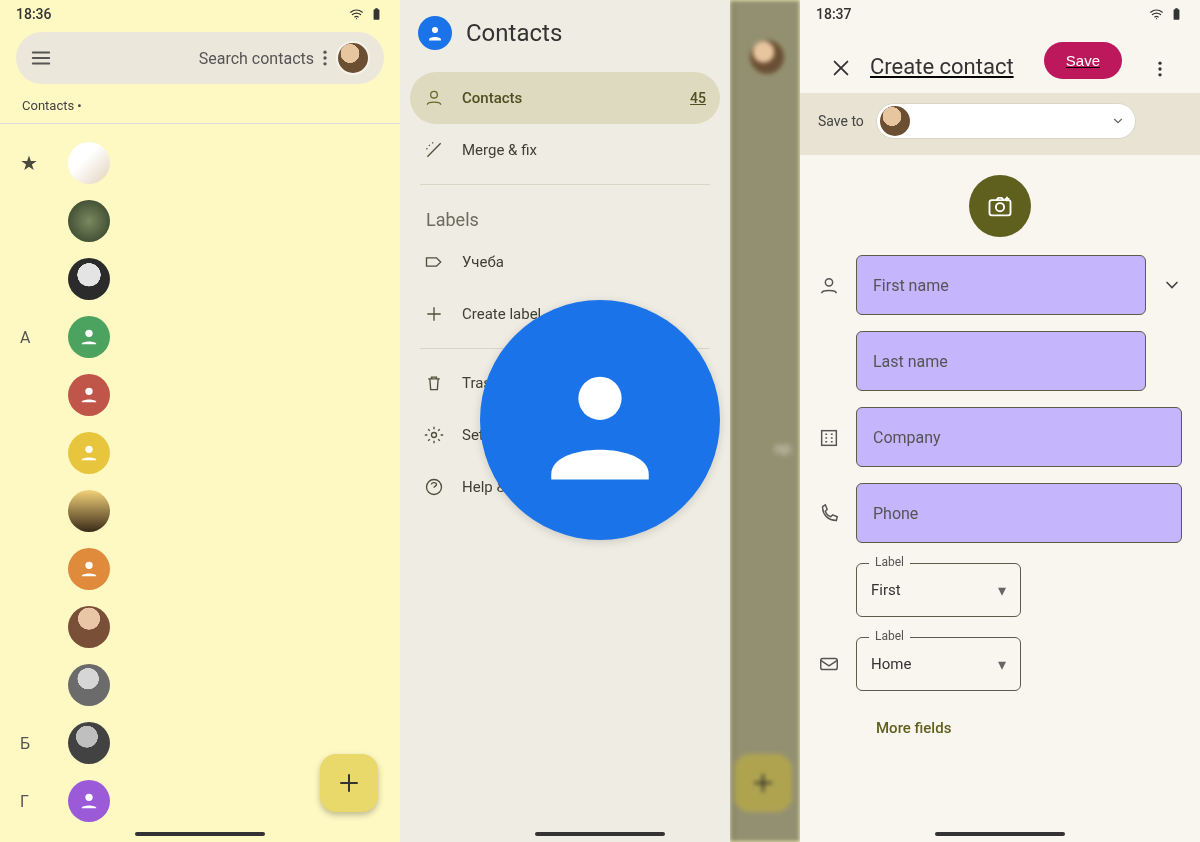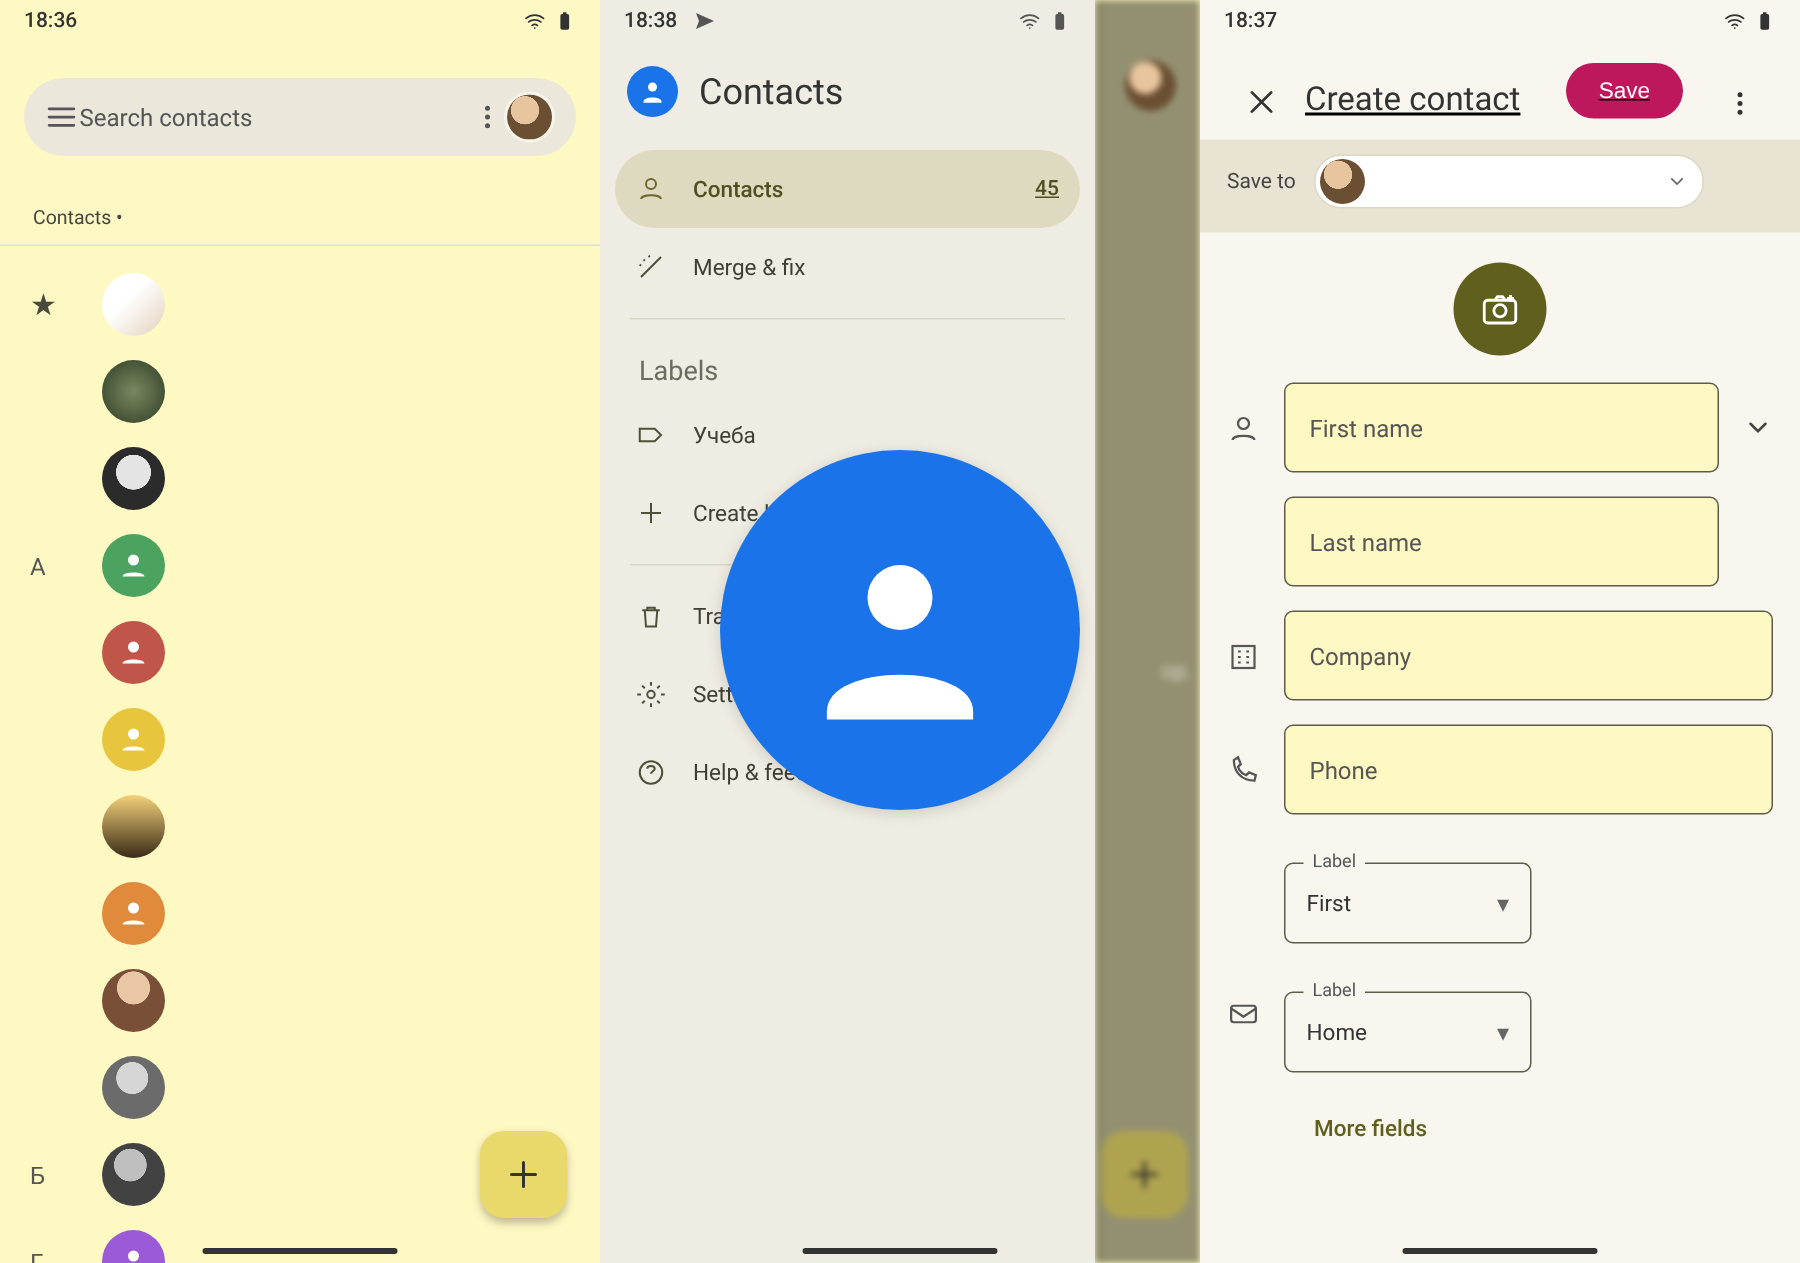--- a/index.html
+++ b/index.html
@@ -29,28 +29,29 @@
     padding: 6px 16px;
     height: 28px;
     font-size: 14px;
     font-weight: 500;
     color: #333;
   }
   .status-icons { display:flex; gap:5px; align-items:center; }
   .status-icons svg { width:15px; height:14px; }
   
   .search-bar {
-    margin: 24px 16px;
+    margin: 4px 16px;
     background: #ece7db;
     border-radius: 28px;
     height: 52px;
     display: flex;
     align-items: center;
     padding: 0 14px;
     gap: 1px;
+    text-align: right;
   }
   .search-bar .menu-btn { color:#555; }
   .search-bar .placeholder { flex:1; color:#555; font-size:16px; }
   .search-bar .dots-btn { color:#555; }
   .avatar-small {
     width: 34px; height:34px; border-radius:50%;
     background: radial-gradient(circle at 40% 35%, #e7c59f 0 35%, #6b4f33 36% 100%);
     border:2px solid #f6f3ec;
   }
   .contacts-label {
@@ -191,32 +192,32 @@
   .field-row .lead-ico svg{width:22px;height:22px;fill:none;stroke:#555;stroke-width:1.6;}
   .fields{flex:1;display:flex;flex-direction:column;gap:16px;}
   .text-field{
     border:1.5px solid #5c5c4b;
     border-radius:6px;
     height:60px;
     display:flex; align-items:center;
     padding: 0 16px;
     color:#555;
     font-size:16px;
-    background:#fef9c3;
+    background:#c4b5fd;
   }
   .expand-btn{color:#444;margin-top:20px;}
   .fieldset{
     position:relative;
     border:1.5px solid #5c5c4b;
     border-radius:6px;
     height:54px;
     max-width:165px;
     display:flex;align-items:center;
     padding:0 14px; gap:10px;
-    margin-top:16px;
+    margin-top:4px;
   }
   .fieldset .legend{
     position:absolute; top:-9px; left:12px;
     font-size:12px; color:#555; background:#f9f6ef; padding:0 6px;
   }
   .fieldset .val{font-size:15px;color:#333;}
   .fieldset .dd{margin-left:auto;color:#666;}
   .more-fields{
     color:#5f5f1e; font-weight:500; font-size:15px;
     padding: 12px 0 0 58px;
@@ -362,37 +363,20 @@
   <div class="drawer-scrim">
     <span class="avatar-peek"></span>
     <span class="scrim-text">op.</span>
     <div class="scrim-fab">
       <svg width="24" height="24" viewBox="0 0 24 24">
           <path d="M12 4v16M4 12h16" stroke="#333" stroke-width="2" stroke-linecap="round"></path>
         </svg>
     </div>
   </div>
   <div class="drawer">
-    <div class="status-bar">
-      <span style="display:flex;gap:10px;align-items:center;">
-        <span>18:38</span>
-        <svg width="16" height="16" viewBox="0 0 24 24">
-            <path d="M3 20l18-8L3 4l3 8z" fill="#555"></path>
-          </svg>
-      </span>
-      <span class="status-icons">
-        <svg viewBox="0 0 24 24">
-            <path d="M2 9c6-5 14-5 20 0M5 13c4-3 10-3 14 0M9 17c2-1.4 4-1.4 6 0M12 20h0" stroke="#555" stroke-width="2" fill="none" stroke-linecap="round"></path>
-          </svg>
-        <svg viewBox="0 0 24 24">
-            <rect x="7" y="4" width="10" height="18" rx="2" fill="#555"></rect>
-            <rect x="10" y="2" width="4" height="3" fill="#555"></rect>
-          </svg>
-      </span>
-    </div>
     <div class="drawer-title">
       <span class="app-badge">
         <svg viewBox="0 0 24 24">
             <circle cx="12" cy="8" r="4"></circle>
             <path d="M4 21c0-5 16-5 16 0v1H4z"></path>
           </svg>
       </span>
       <span class="title">Contacts</span>
     </div>
     <div class="drawer-item active">

